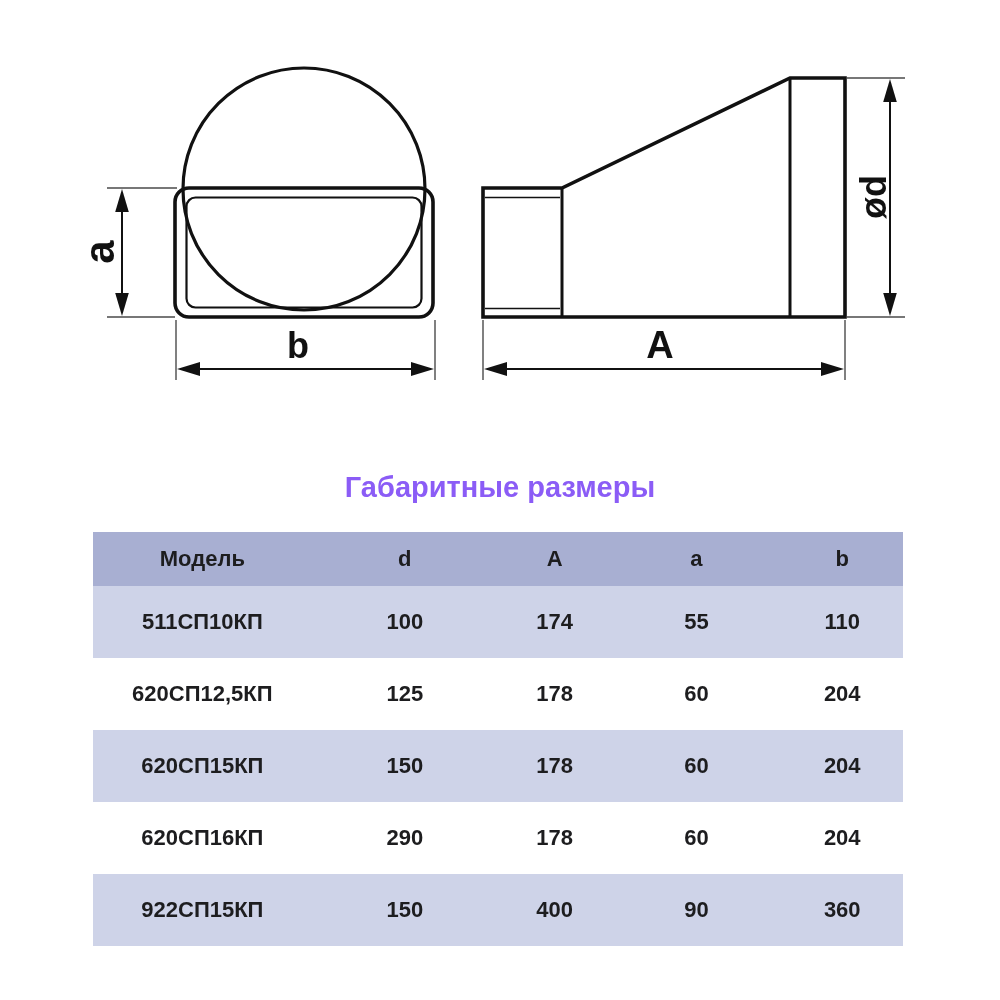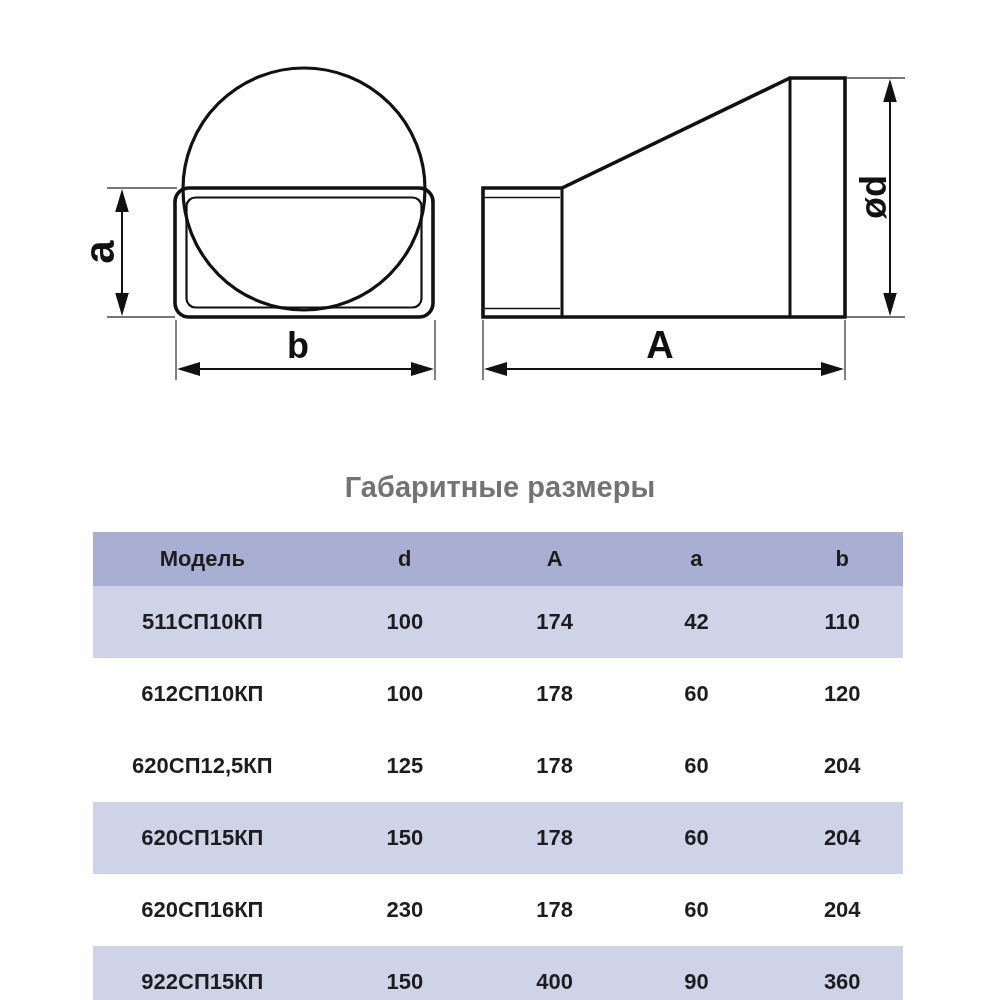--- a/index.html
+++ b/index.html
@@ -23,21 +23,21 @@
     font-family:"Liberation Sans", sans-serif;
     font-weight:700;
     fill:var(--line);
   }
   .page-title{
     position:absolute;
     top:471px;left:0;right:0;
     text-align:center;
     font-size:29px;
     font-weight:700;
-    color:#737373;
+    color:#8b5cf6;
   }
   .dim-table{
     position:absolute;
     left:93px;top:532px;
     width:810px;
     border-collapse:collapse;
     table-layout:fixed;
   }
   .dim-table th, .dim-table td{
     text-align:center;
@@ -136,47 +136,40 @@
         <th>A</th>
         <th>a</th>
         <th>b</th>
       </tr>
     </thead>
     <tbody>
         <tr class="alt">
           <td>511СП10КП</td>
           <td>100</td>
           <td>174</td>
-          <td>42</td>
+          <td>55</td>
           <td>110</td>
-        </tr>
-        <tr>
-          <td>612СП10КП</td>
-          <td>100</td>
-          <td>178</td>
-          <td>60</td>
-          <td>120</td>
         </tr>
         <tr>
           <td>620СП12,5КП</td>
           <td>125</td>
           <td>178</td>
           <td>60</td>
           <td>204</td>
         </tr>
         <tr class="alt">
           <td>620СП15КП</td>
           <td>150</td>
           <td>178</td>
           <td>60</td>
           <td>204</td>
         </tr>
         <tr>
           <td>620СП16КП</td>
-          <td>230</td>
+          <td>290</td>
           <td>178</td>
           <td>60</td>
           <td>204</td>
         </tr>
         <tr class="alt">
           <td>922СП15КП</td>
           <td>150</td>
           <td>400</td>
           <td>90</td>
           <td>360</td>

